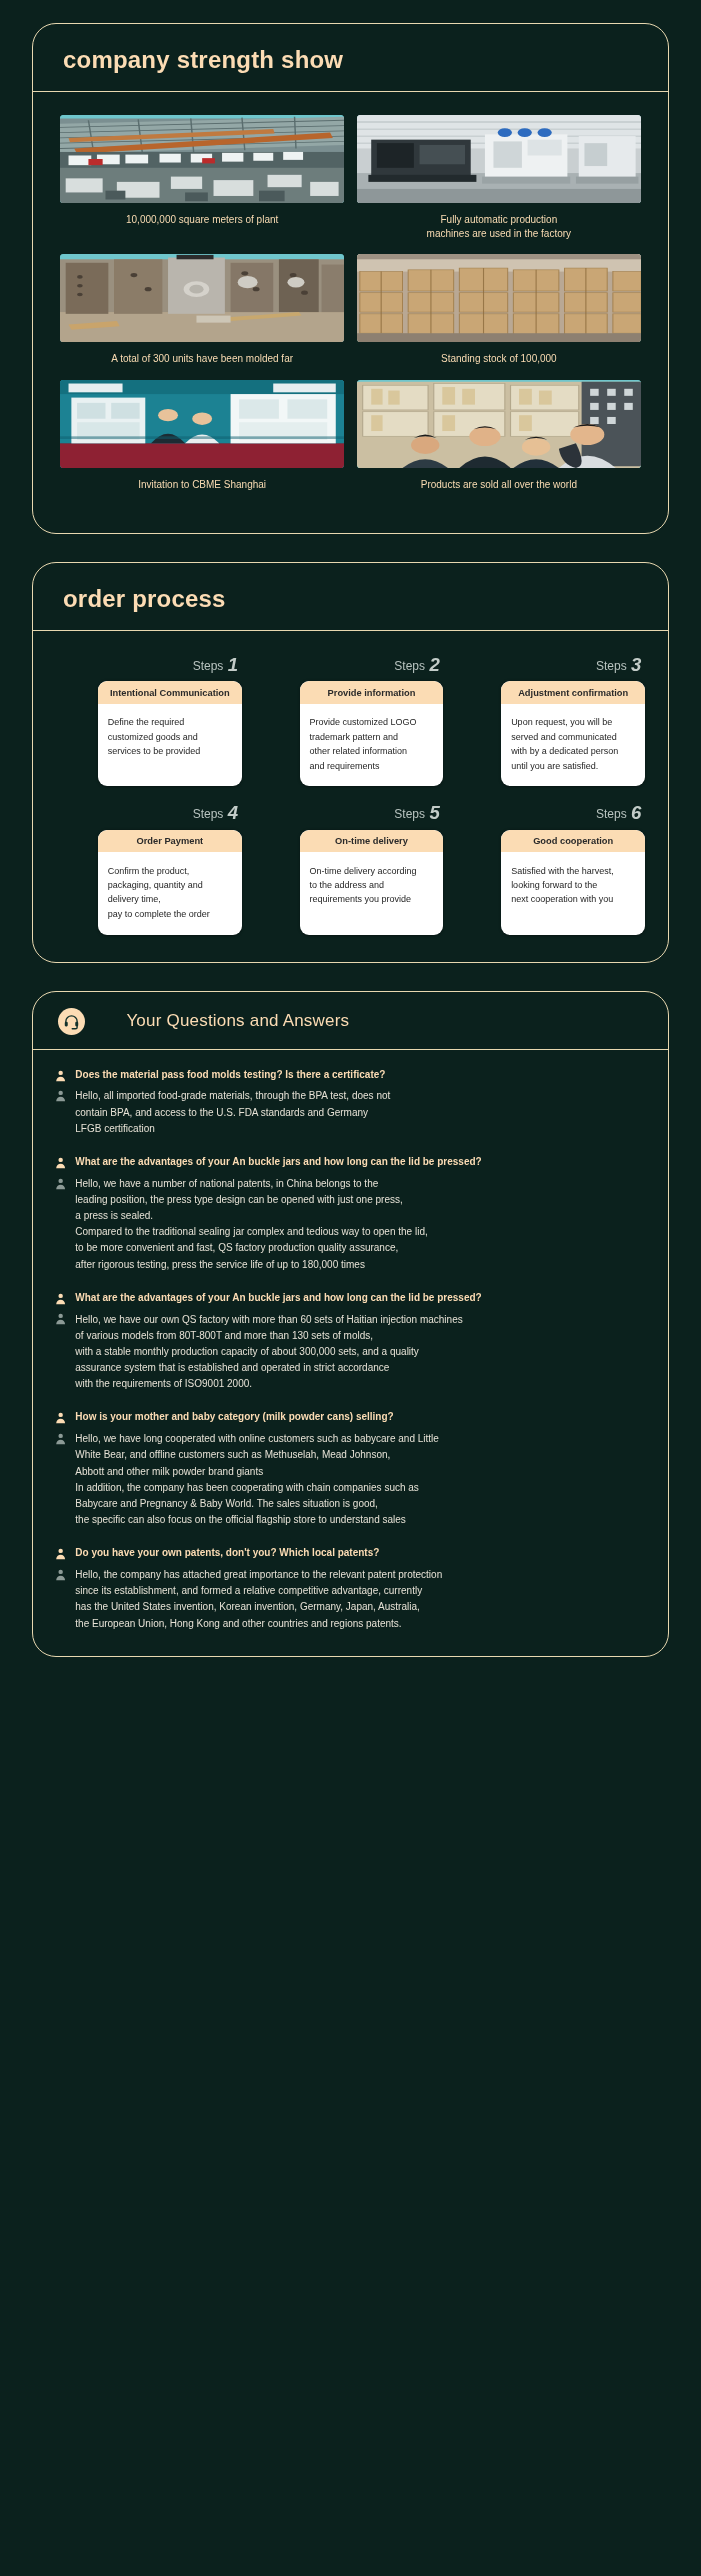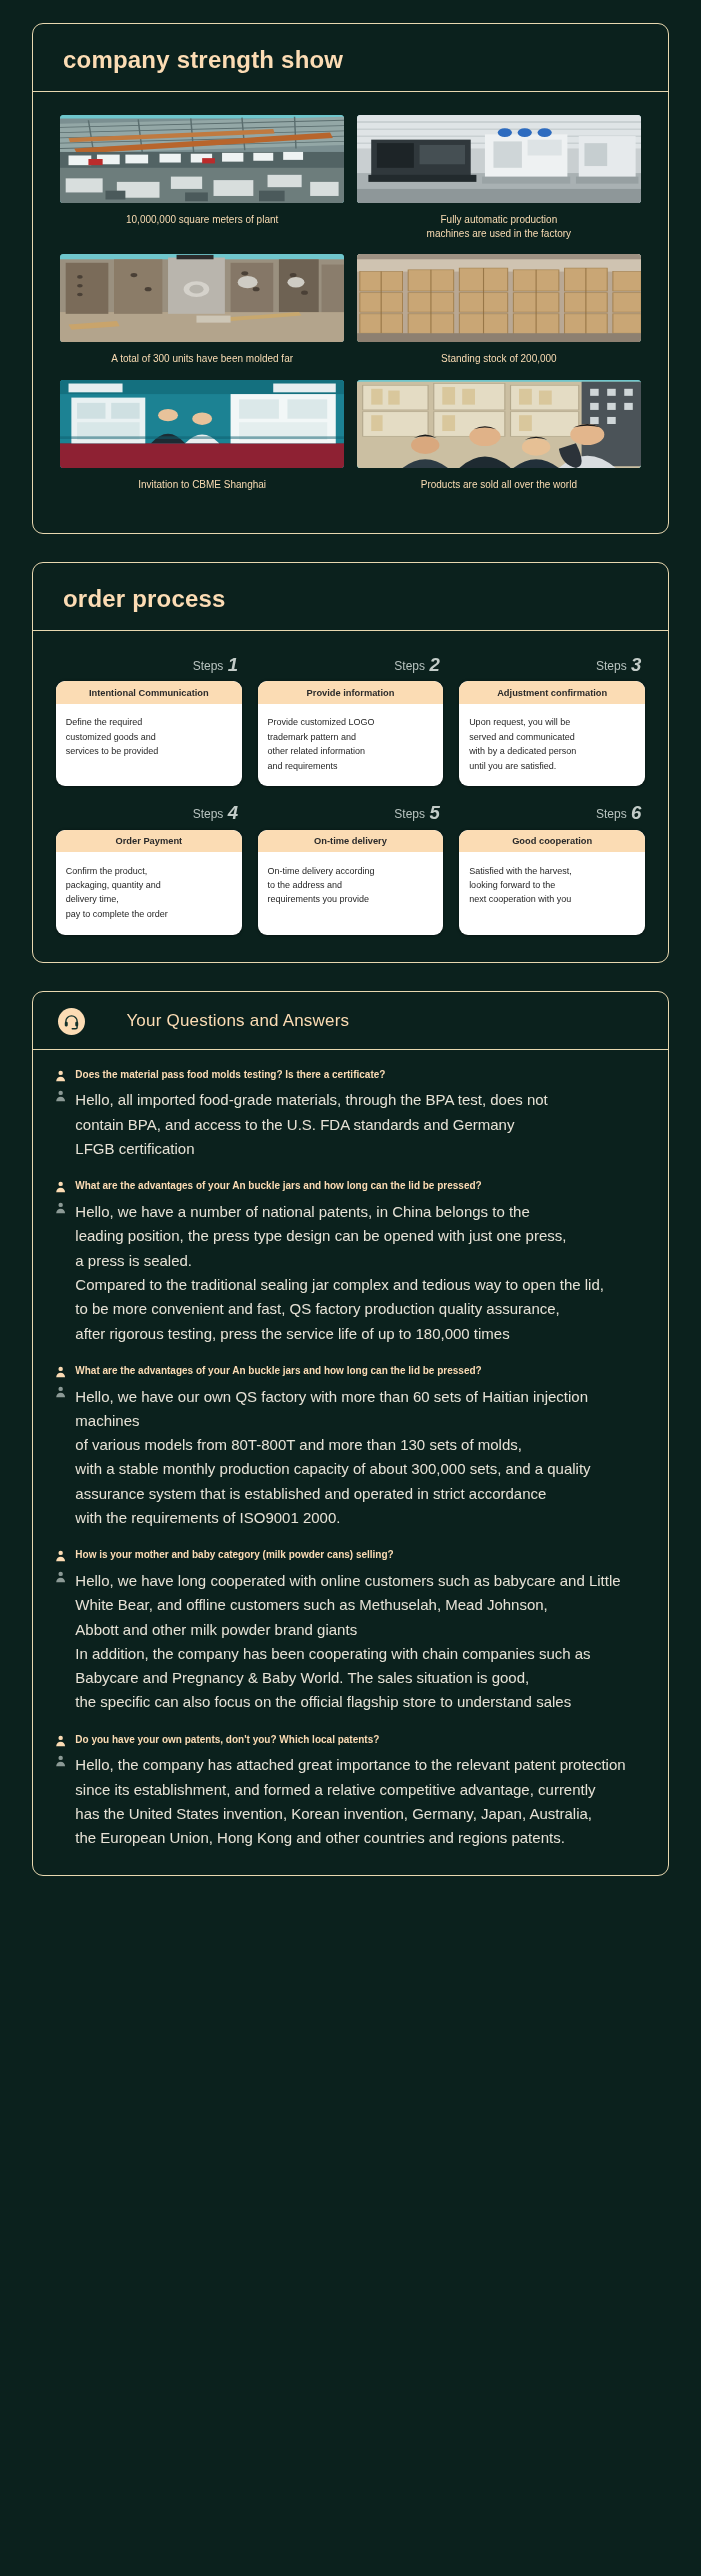--- a/index.html
+++ b/index.html
@@ -9,21 +9,21 @@
     font-family: "Liberation Sans", sans-serif;
     color: #fadcb3;
     -webkit-font-smoothing: antialiased;
   }
   .page { width: 701px; padding: 0 0 27px 0; }
 
   
   .panel {
     margin: 23px 32px 0 32px;
     border: 0.9px solid #e8d8b0;
-    border-radius: 11px;
+    border-radius: 24px;
     padding: 0;
     position: relative;
   }
   .panel-head {
     padding: 23px 30px 18px 30px;
     border-bottom: 0.9px solid #e8d8b0;
   }
   .panel-title {
     font-size: 24px;
     font-weight: 700;
@@ -88,20 +88,21 @@
     vertical-align: -0.9px;
   }
   .step-card {
     background: #ffffff;
     border-radius: 9px;
     overflow: hidden;
     box-shadow: 0 0.9px 2.7px rgba(0,0,0,.4);
     display: flex;
     flex-direction: column;
     min-height: 105px;
+    margin-left: 42px;
   }
   .step-head {
     background: #fbdcb4;
     color: #2a2a2a;
     font-size: 9.3px;
     font-weight: 700;
     text-align: center;
     padding: 6.2px 3.6px;
     border-radius: 9px 9px 0 0;
   }
@@ -128,21 +129,21 @@
   .bullet-icon {
     width: 13.3px; height: 13.3px; flex: 0 0 auto; margin-top: 0.9px;
   }
   .q-text {
     font-size: 10px;
     font-weight: 700;
     color: #fcdcb4;
     line-height: 1.45;
   }
   .a-text {
-    font-size: 15px;
+    font-size: 10px;
     color: #e7e2d6;
     line-height: 1.62;
     font-weight: 400;
   }
 </style>
 </head>
 <body>
 
 <div class="page">
 
@@ -305,21 +306,21 @@
                 <path d="M17 20 V90"></path>
                   <path d="M52 18 V92"></path>
                   <path d="M89 16 V92"></path>
                 <path d="M126 18 V92"></path>
                   <path d="M161 16 V92"></path>
               </g>
               <rect x="0" y="90" width="200" height="10" fill="#8d8071"></rect>
               <rect x="0" y="0" width="200" height="6" fill="#9e9183"></rect>
             </svg>
           </div>
-          <div class="caption">Standing stock of 200,000</div>
+          <div class="caption">Standing stock of 100,000</div>
         </div>
 
         <div class="cell">
           <div class="thumb">
             <svg viewBox="0 0 200 100" preserveAspectRatio="none">
               <rect width="200" height="100" fill="#0f6d7f"></rect>
               <rect width="200" height="72" fill="#1c8293"></rect>
               <rect y="72" width="200" height="28" fill="#8e2133"></rect>
               <rect x="0" y="0" width="200" height="16" fill="#14707f"></rect>
               <rect x="6" y="4" width="38" height="10" fill="#e7eef0"></rect>

